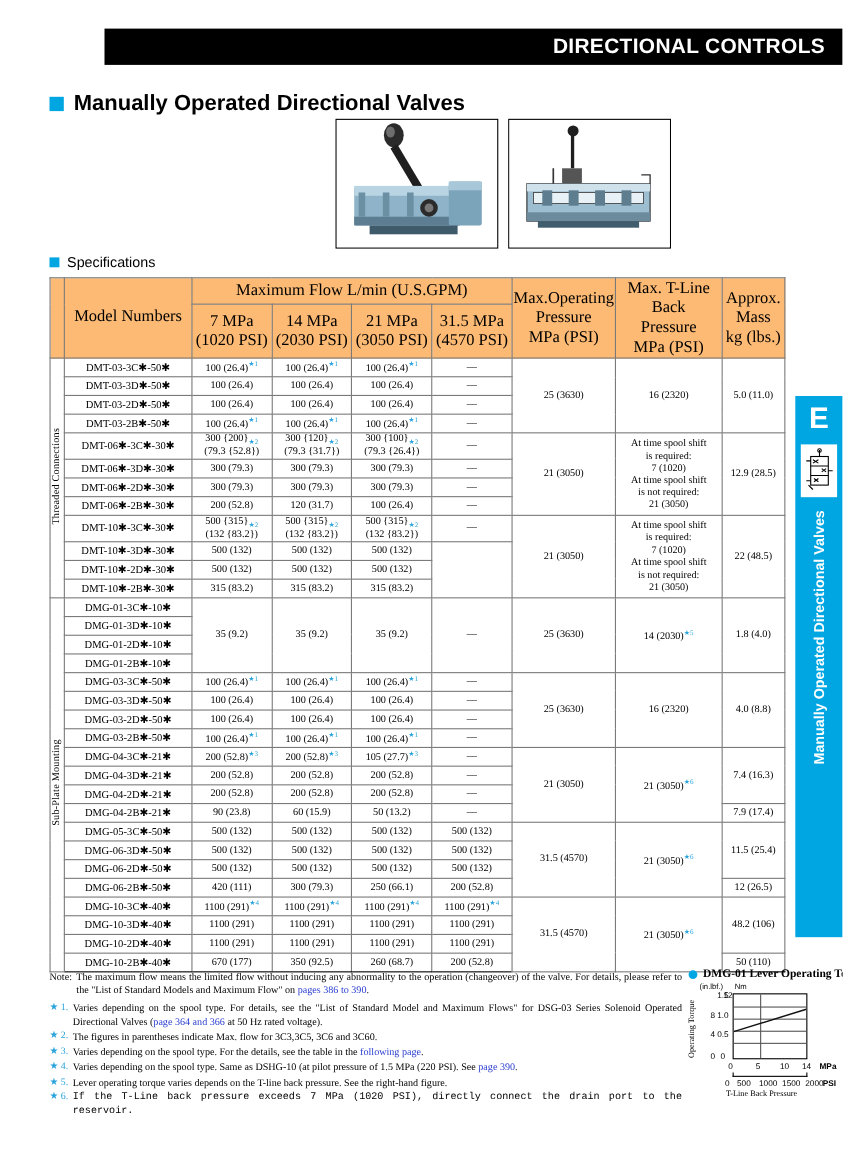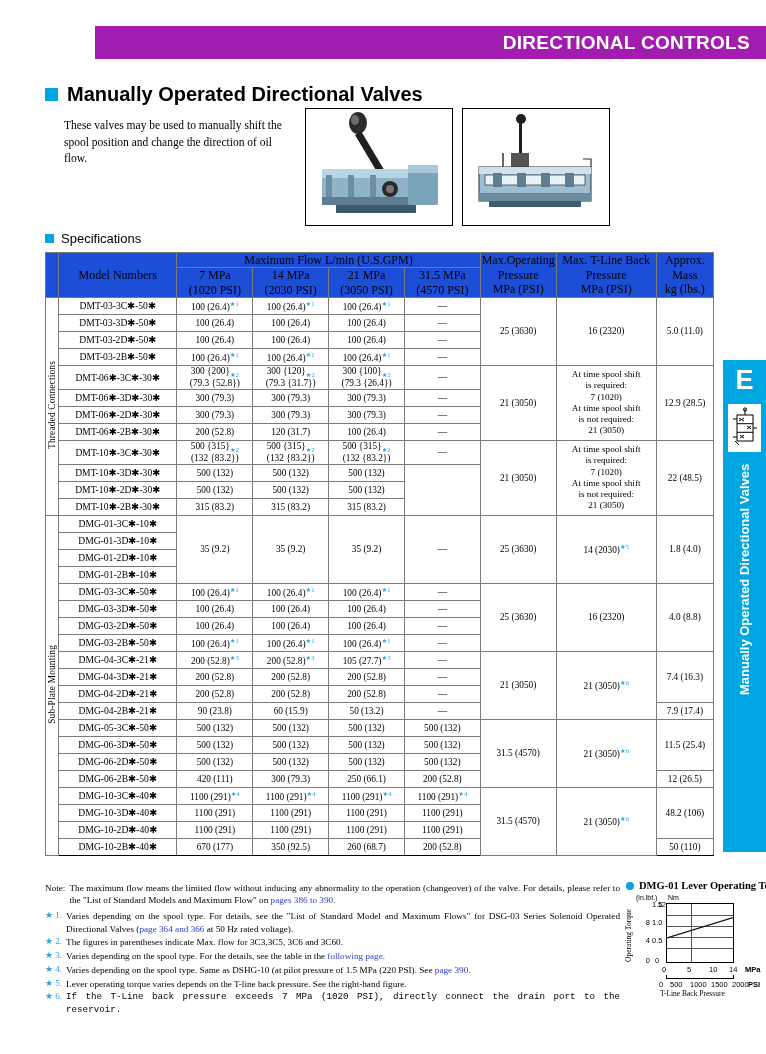--- a/index.html
+++ b/index.html
@@ -10,21 +10,21 @@
     font-family: "Liberation Serif", serif;
     color:#000;
     position:relative;
     overflow:hidden;
   }
   .page { position:absolute; inset:0; }
 
   
   .banner {
     position:absolute; left:95px; top:26px; width:671px; height:33px;
-    background:#a21caf;
+    background:#000000;
     display:flex; align-items:center; justify-content:flex-end;padding-left:20px;
   }
   .banner-text {
     color:#fff; font-family:"Liberation Sans", sans-serif;
     font-weight:bold; font-size:19px; letter-spacing:.3px;
     padding-right:16px;
   }
 
   
   .sec-title { position:absolute; left:45px; top:83px; display:flex; align-items:center; gap:9px; }
@@ -49,21 +49,21 @@
   .spec-head { position:absolute; left:45px; top:231px; display:flex; align-items:center; gap:7px; }
   .spec-head-text { font-family:"Liberation Sans", sans-serif; font-size:13px; }
 
   
   .tbl-wrap { position:absolute; left:45px; top:252px; width:669px; }
   table.spec { border-collapse:collapse; width:669px; font-size:9.3px; }
   table.spec td, table.spec th {
     border:1px solid #7a7a7a; text-align:center; vertical-align:middle;
     padding:0 1px; font-weight:normal;
   }
-  table.spec thead td { background:#1d4ed8; font-size:12px; line-height:1.18; }
+  table.spec thead td { background:#fdba74; font-size:15px; line-height:1.18; }
   .vert {
     writing-mode: vertical-rl; transform: rotate(180deg);
     font-size:9.3px; letter-spacing:.2px; white-space:nowrap;
   }
   td.sidecell { width:13px; padding:0; }
   td.model { text-align:left; padding-left:4px; white-space:nowrap; font-size:9.6px; }
   .thick-top { border-top:1.6px solid #000 !important; }
   .thick-bot { border-bottom:1.6px solid #000 !important; }
   .tbl-outer-top { border-top:1.6px solid #000; }
   td.tl { text-align:left; padding-left:6px; line-height:1.22; font-size:9.2px; }
@@ -144,21 +144,20 @@
 
   <div class="banner">
     <span class="banner-text">DIRECTIONAL CONTROLS</span>
   </div>
 
   <div class="sec-title">
     <span class="sq"></span>
     <span class="sec-title-text">Manually Operated Directional Valves</span>
   </div>
 
-  <div class="intro">These valves may be used to manually shift the spool position and change the direction of oil flow.</div>
 
   <div class="photo-box" id="photo1">
     <svg width="146" height="116" viewBox="0 0 146 116">
       <rect x="0" y="0" width="146" height="116" fill="#ffffff"></rect>
       <ellipse cx="52" cy="14" rx="9" ry="11" fill="#2b2b2b"></ellipse>
       <ellipse cx="49" cy="11" rx="4" ry="5" fill="#6e6e6e"></ellipse>
       <path d="M55 22 L86 74 L80 78 L49 26 Z" fill="#1f1f1f"></path>
       <rect x="16" y="60" width="96" height="36" rx="2" fill="#8fb4c9"></rect>
       <rect x="16" y="60" width="96" height="9" fill="#b9d4e3"></rect>
       <rect x="16" y="88" width="96" height="8" fill="#5c7d92"></rect>

